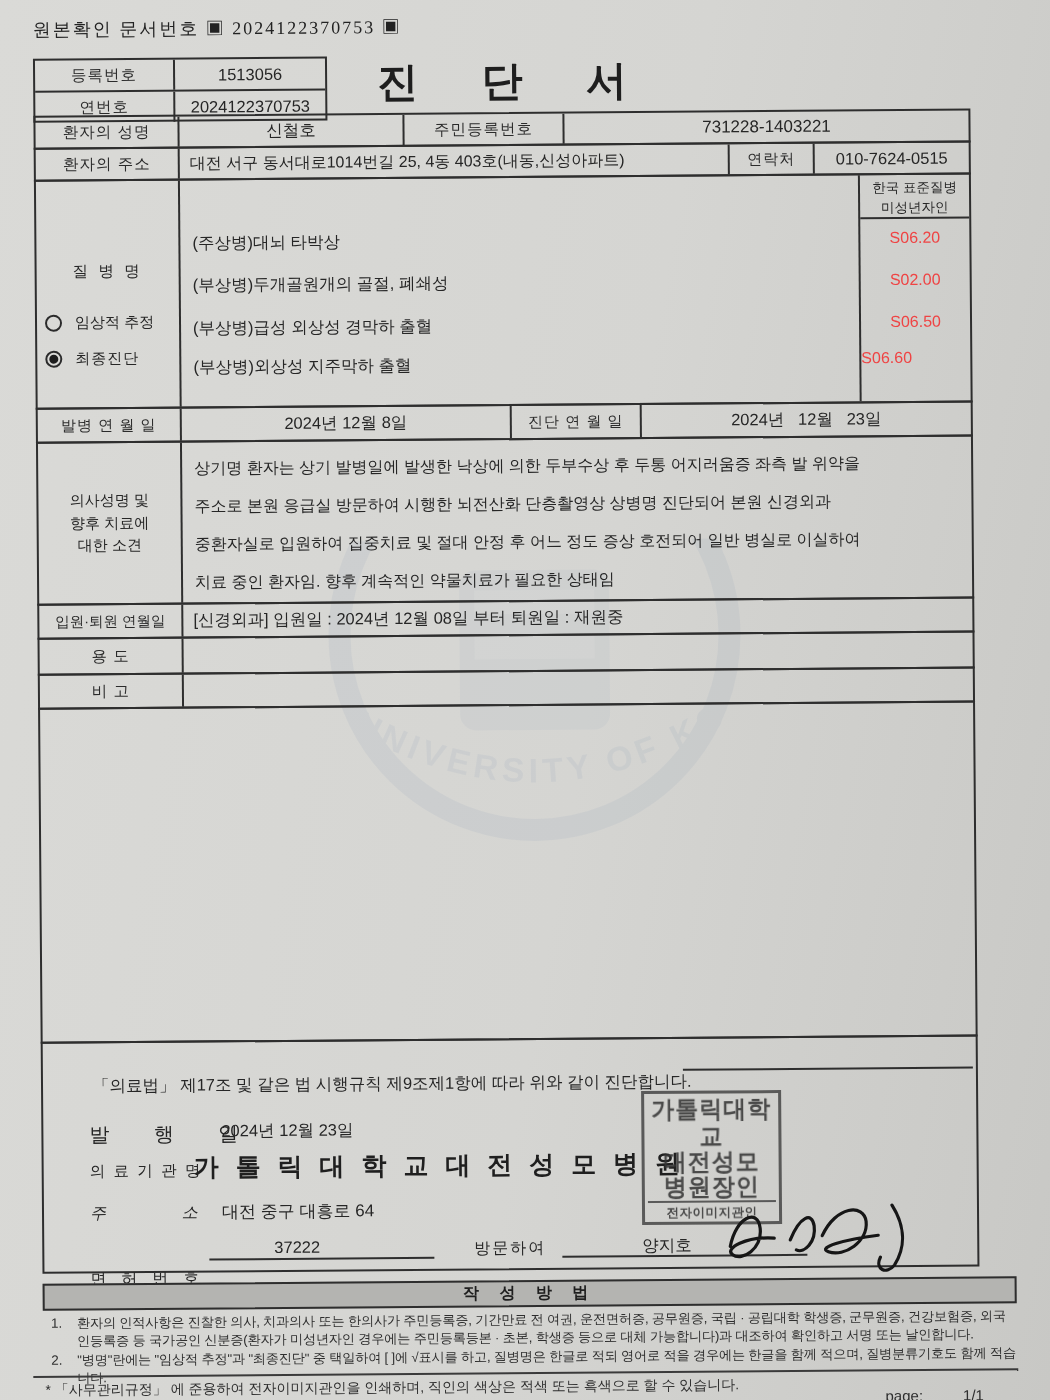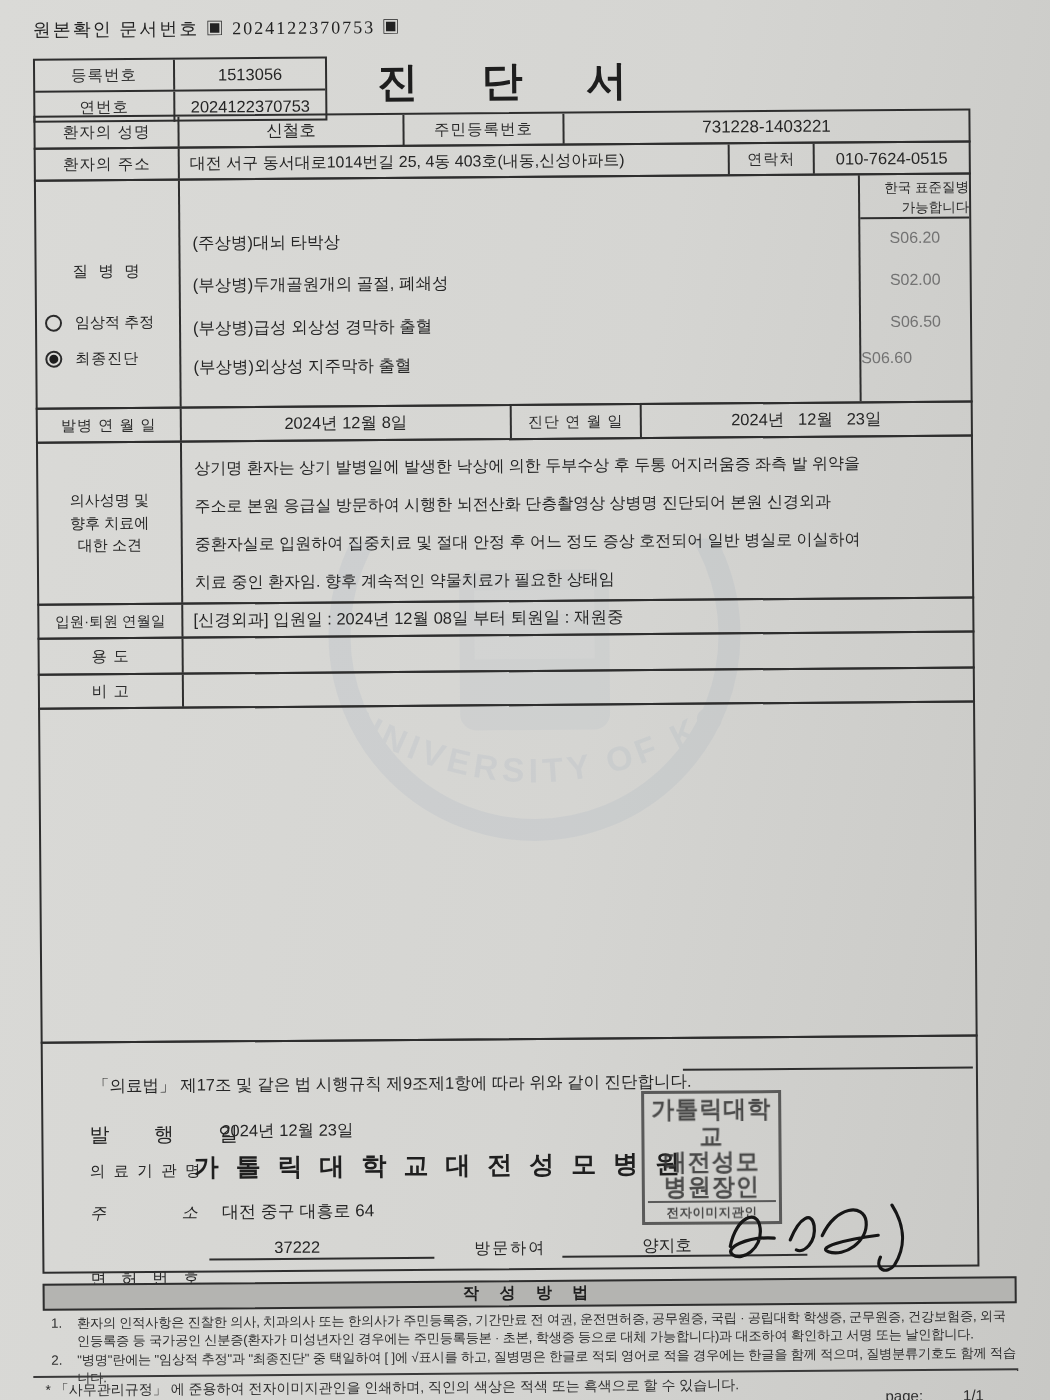--- a/index.html
+++ b/index.html
@@ -13,21 +13,21 @@
   .row{position:absolute;left:38px;width:937px;border:2px solid #2e2e2e;display:flex;box-sizing:border-box;background:transparent;}
   .cell{box-sizing:border-box;display:flex;align-items:center;}
   .cell + .cell{border-left:2px solid #2e2e2e;}
   .lbl{justify-content:center;font-size:15.5px;letter-spacing:1px;color:#2b2b2b;}
   .val{padding-left:10px;font-size:16.5px;}
   .center{justify-content:center;}
   .pre{white-space:pre;}
   .underline-seg{position:absolute;border-bottom:2px solid #2e2e2e;}
   .radio{width:17px;height:17px;border:2px solid #2b2b2b;border-radius:50%;display:inline-block;box-sizing:border-box;position:relative;flex:none;}
   .radio.checked::after{content:"";position:absolute;inset:2px;background:#1d1d1d;border-radius:50%;}
-  .code-text{font-size:16px;color:#737373;}
+  .code-text{font-size:16px;color:#ef4444;}
   .note-num{position:absolute;font-size:13.5px;color:#2e2e2e;}
   .note-text{position:absolute;font-size:13.2px;line-height:1.35;color:#2e2e2e;letter-spacing:-0.2px;}
   #stamp{
     position:absolute;border:3px solid rgba(60,60,60,.8);color:rgba(55,55,55,.88);
     display:flex;flex-direction:column;justify-content:space-between;padding:4px 3px 2px 3px;
   }
   #stamp .srow{font-weight:bold;font-size:23px;letter-spacing:1px;line-height:1.12;text-align:center;transform:scaleY(1.05);filter:blur(.3px);}
   #stamp .sband{border-top:2px solid rgba(60,60,60,.8);font-weight:bold;font-size:12.5px;text-align:center;padding-top:2px;letter-spacing:.5px;filter:blur(.3px);}
   .sig-svg path{stroke:#161616;stroke-width:3.2;fill:none;stroke-linecap:round;}
 </style>
@@ -88,23 +88,23 @@
         <span style="font-size:15px;letter-spacing:1px;">최종진단</span>
       </div>
     </div>
     <div class="cell" style="width:680px;position:relative;display:block;">
       <div class="abs" style="left:12px;top:52px;font-size:16.5px;">(주상병)대뇌 타박상</div>
       <div class="abs" style="left:12px;top:94px;font-size:16.5px;">(부상병)두개골원개의 골절, 폐쇄성</div>
       <div class="abs" style="left:12px;top:137px;font-size:16.5px;">(부상병)급성 외상성 경막하 출혈</div>
       <div class="abs" style="left:12px;top:176px;font-size:16.5px;">(부상병)외상성 지주막하 출혈</div>
     </div>
     <div class="cell" style="flex:1;position:relative;display:block;">
-      <div class="abs" style="left:0;top:0;width:100%;height:44px;border-bottom:2px solid #2e2e2e;text-align:right;font-size:13.5px;line-height:1.45;padding-top:3px;box-sizing:border-box;">
+      <div class="abs" style="left:0;top:0;width:100%;height:44px;border-bottom:2px solid #2e2e2e;text-align:center;font-size:13.5px;line-height:1.45;padding-top:3px;box-sizing:border-box;">
         <span>한국 표준질병</span><br>
-        <span>가능합니다</span>
+        <span>미성년자인</span>
       </div>
       <div class="abs code-text" style="left:0;top:54px;width:100%;text-align:center;">S06.20</div>
       <div class="abs code-text" style="left:0;top:96px;width:100%;text-align:center;">S02.00</div>
       <div class="abs code-text" style="left:0;top:138px;width:100%;text-align:center;">S06.50</div>
       <div class="abs code-text" style="left:0;top:174px;width:100%;">S06.60</div>
     </div>
   </div>
 
   <div class="row" style="top:404px;height:36px;">
     <div class="cell lbl" style="width:142px;font-size:15px;">발병 연 월 일</div>

